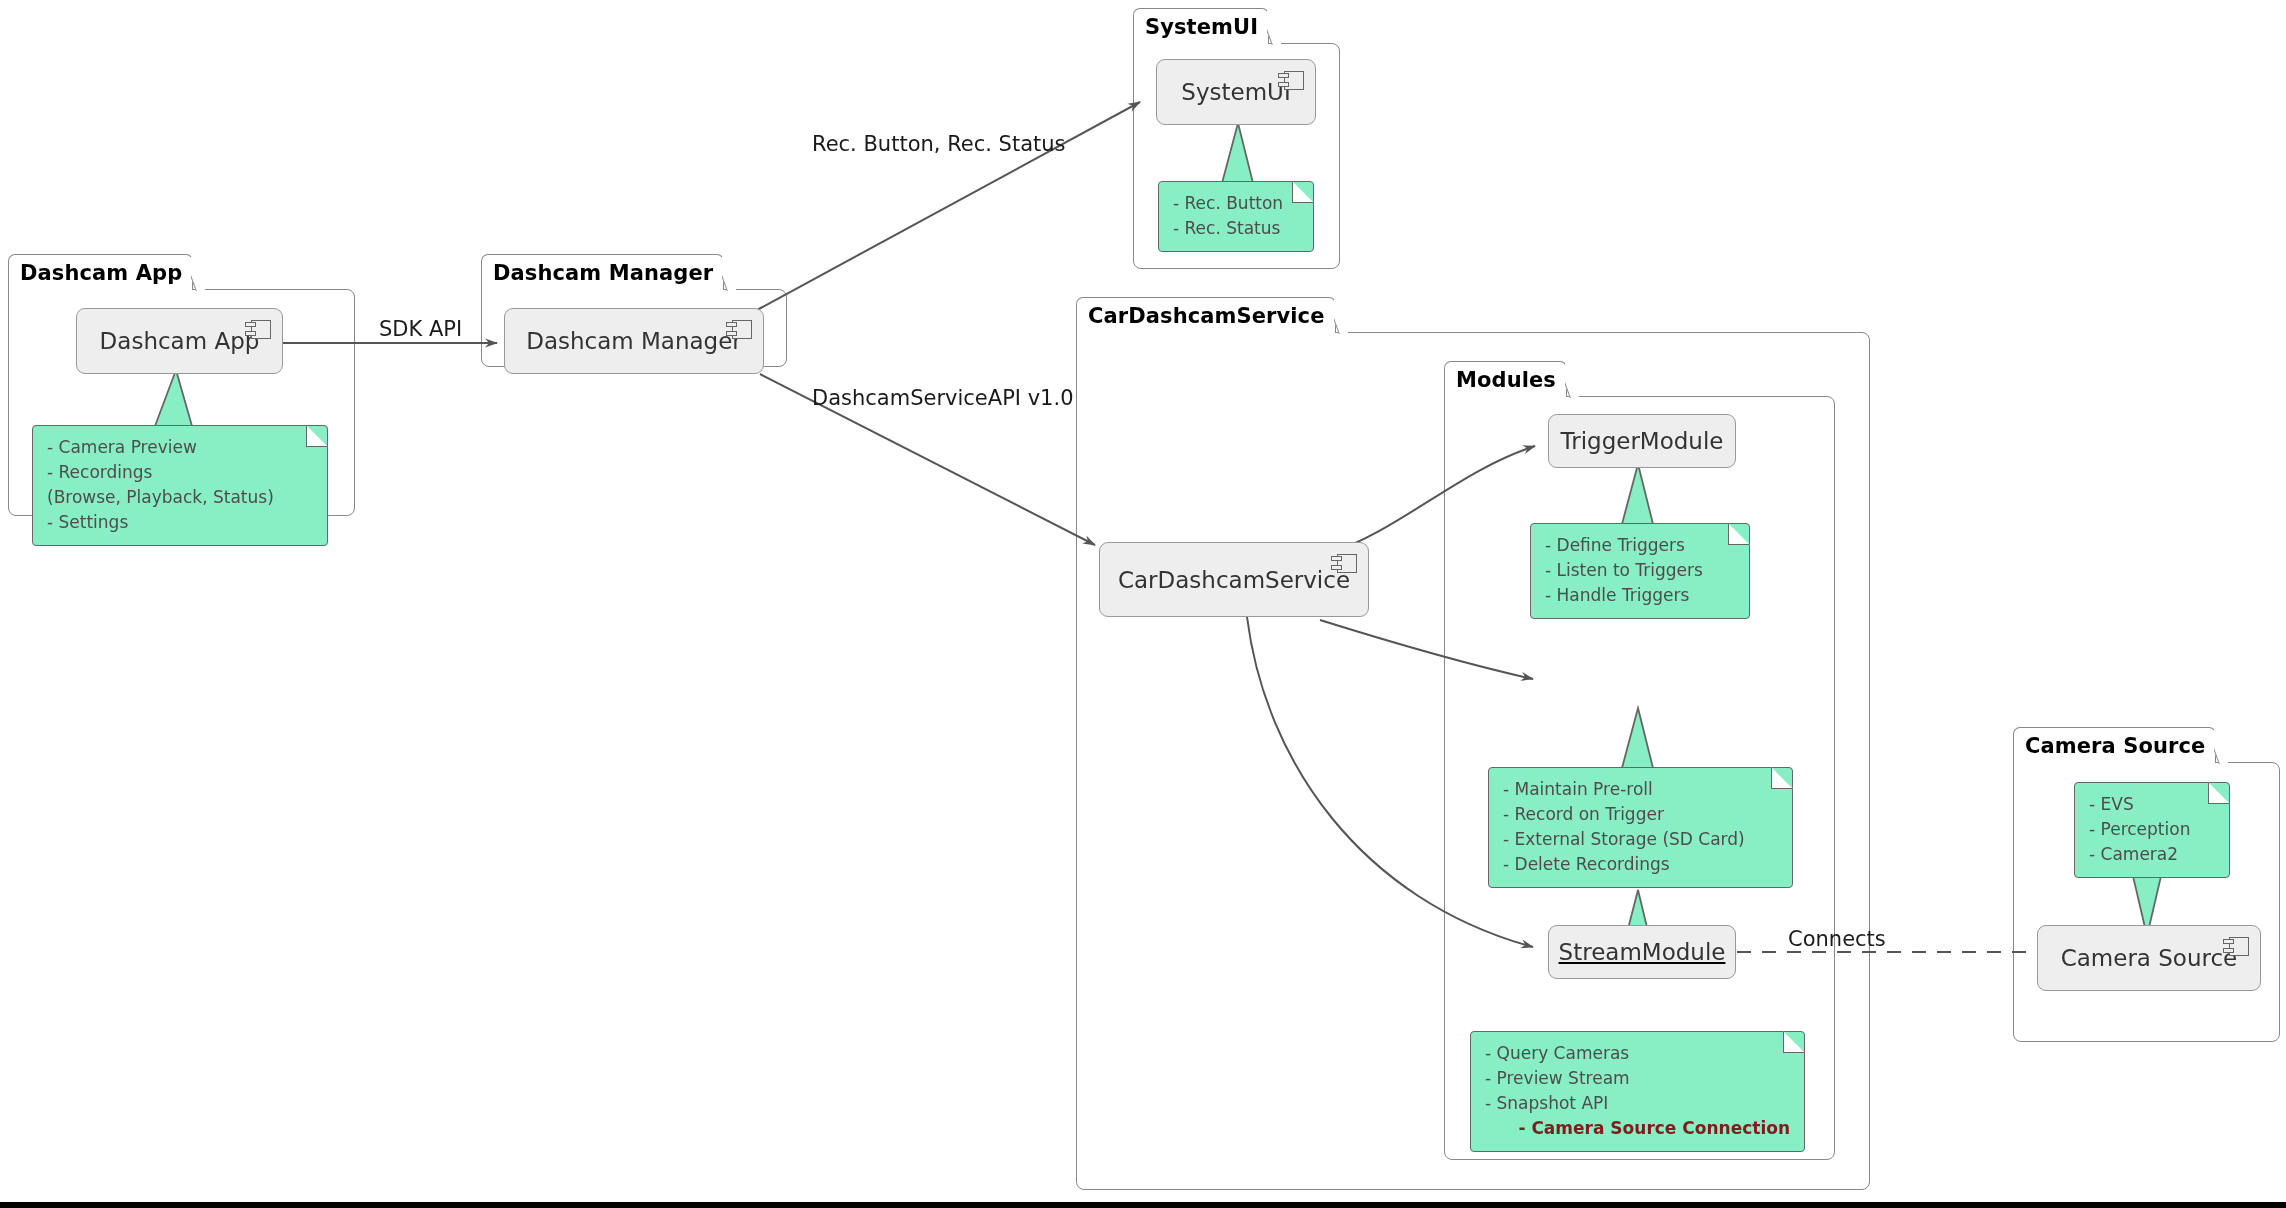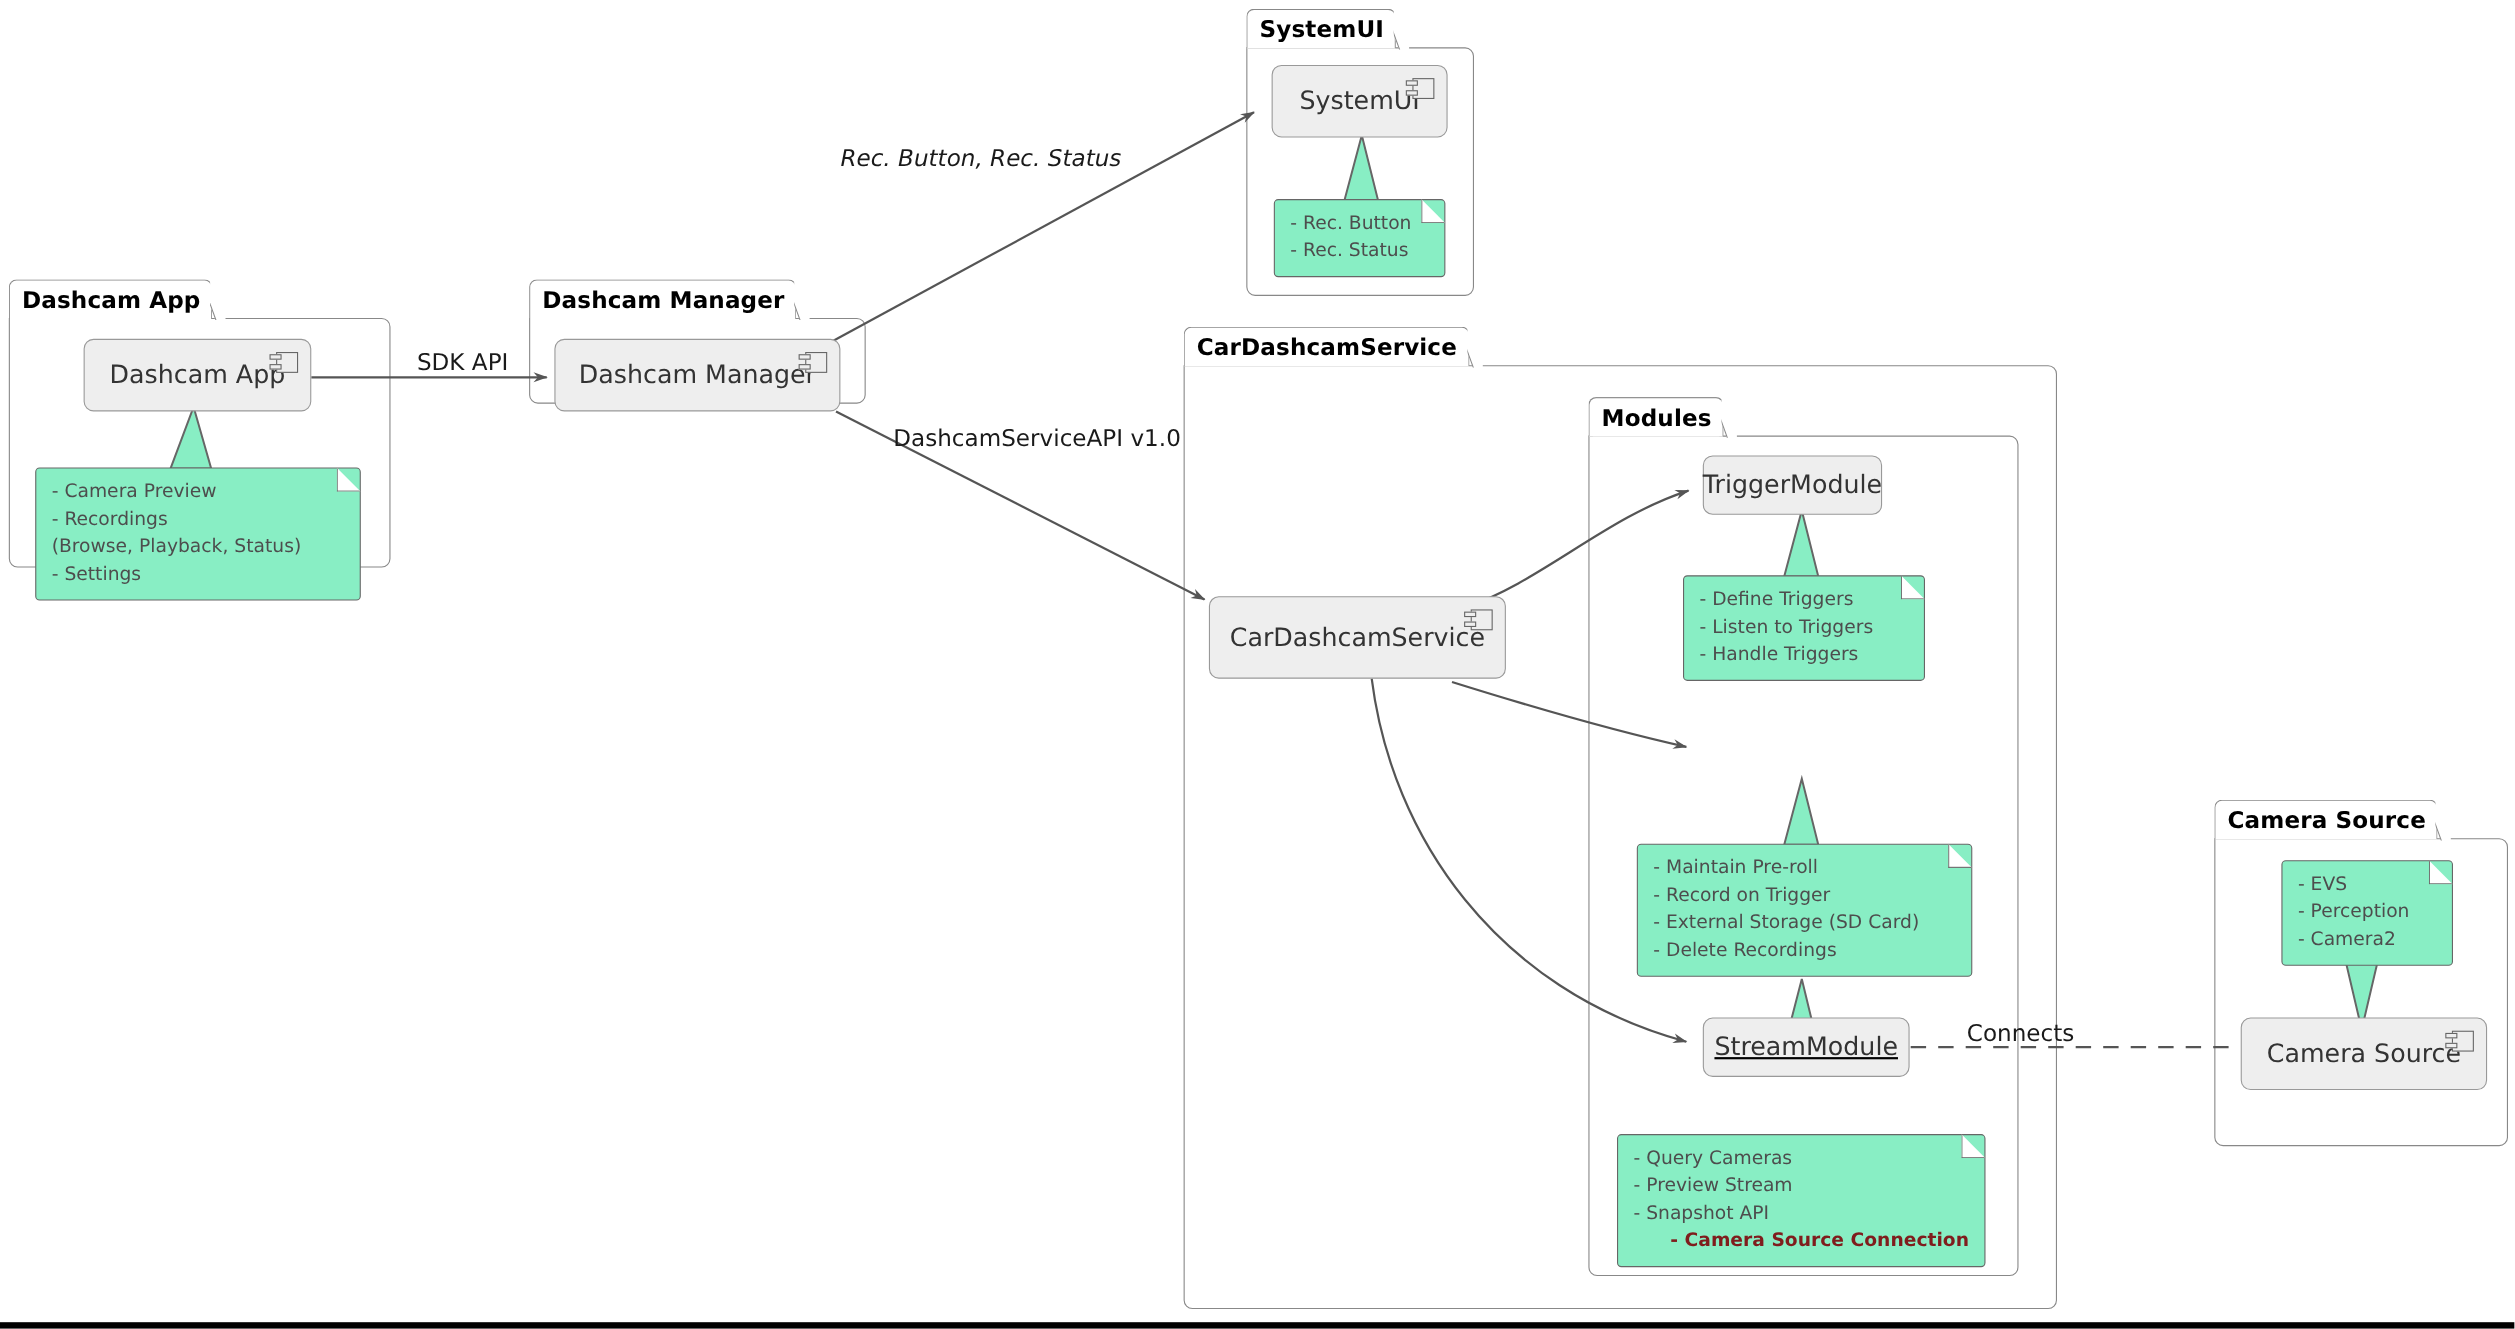--- a/index.html
+++ b/index.html
@@ -256,21 +256,21 @@
   </div>
 
   <div class="pkg" style="left:1444px; top:361px;">
     <div class="pkg-tab">
       <span class="pkg-tab-label">Modules</span>
       <span class="pkg-tab-fold"></span>
     </div>
     <div class="pkg-body" style="left:0; top:35px; width:391px; height:764px;"></div>
   </div>
 
-  <div class="comp" style="left:1548px; top:414px; width:163px; height:54px;">
+  <div class="comp" style="left:1548px; top:414px; width:188px; height:54px;">
     <span class="comp-label">TriggerModule</span>
   </div>
   <div class="note" style="left:1530px; top:523px; width:220px;">
     <span class="note-fold"></span>
     <div class="note-line">- Define Triggers</div>
     <div class="note-line">- Listen to Triggers</div>
     <div class="note-line">- Handle Triggers</div>
   </div>
 
   <div class="note" style="left:1488px; top:767px; width:305px;">
@@ -310,18 +310,18 @@
   <div class="comp" style="left:2037px; top:925px; width:224px; height:66px;">
     <span class="comp-label">Camera Source</span>
     <span class="comp-icon">
       <span class="ci-main"></span>
         <span class="ci-t1"></span>
         <span class="ci-t2"></span>
     </span>
   </div>
 
   <div class="edge-label" style="left:379px; top:317px;">SDK API</div>
-  <div class="edge-label" style="left:764px; top:132px;font-style:italic;">Rec. Button, Rec. Status</div>
+  <div class="edge-label" style="left:812px; top:132px;">Rec. Button, Rec. Status</div>
   <div class="edge-label" style="left:812px; top:386px;">DashcamServiceAPI v1.0</div>
   <div class="edge-label" style="left:1788px; top:927px;">Connects</div>
 
   <div class="bottombar"></div>
 </div>
 
 </body></html>

